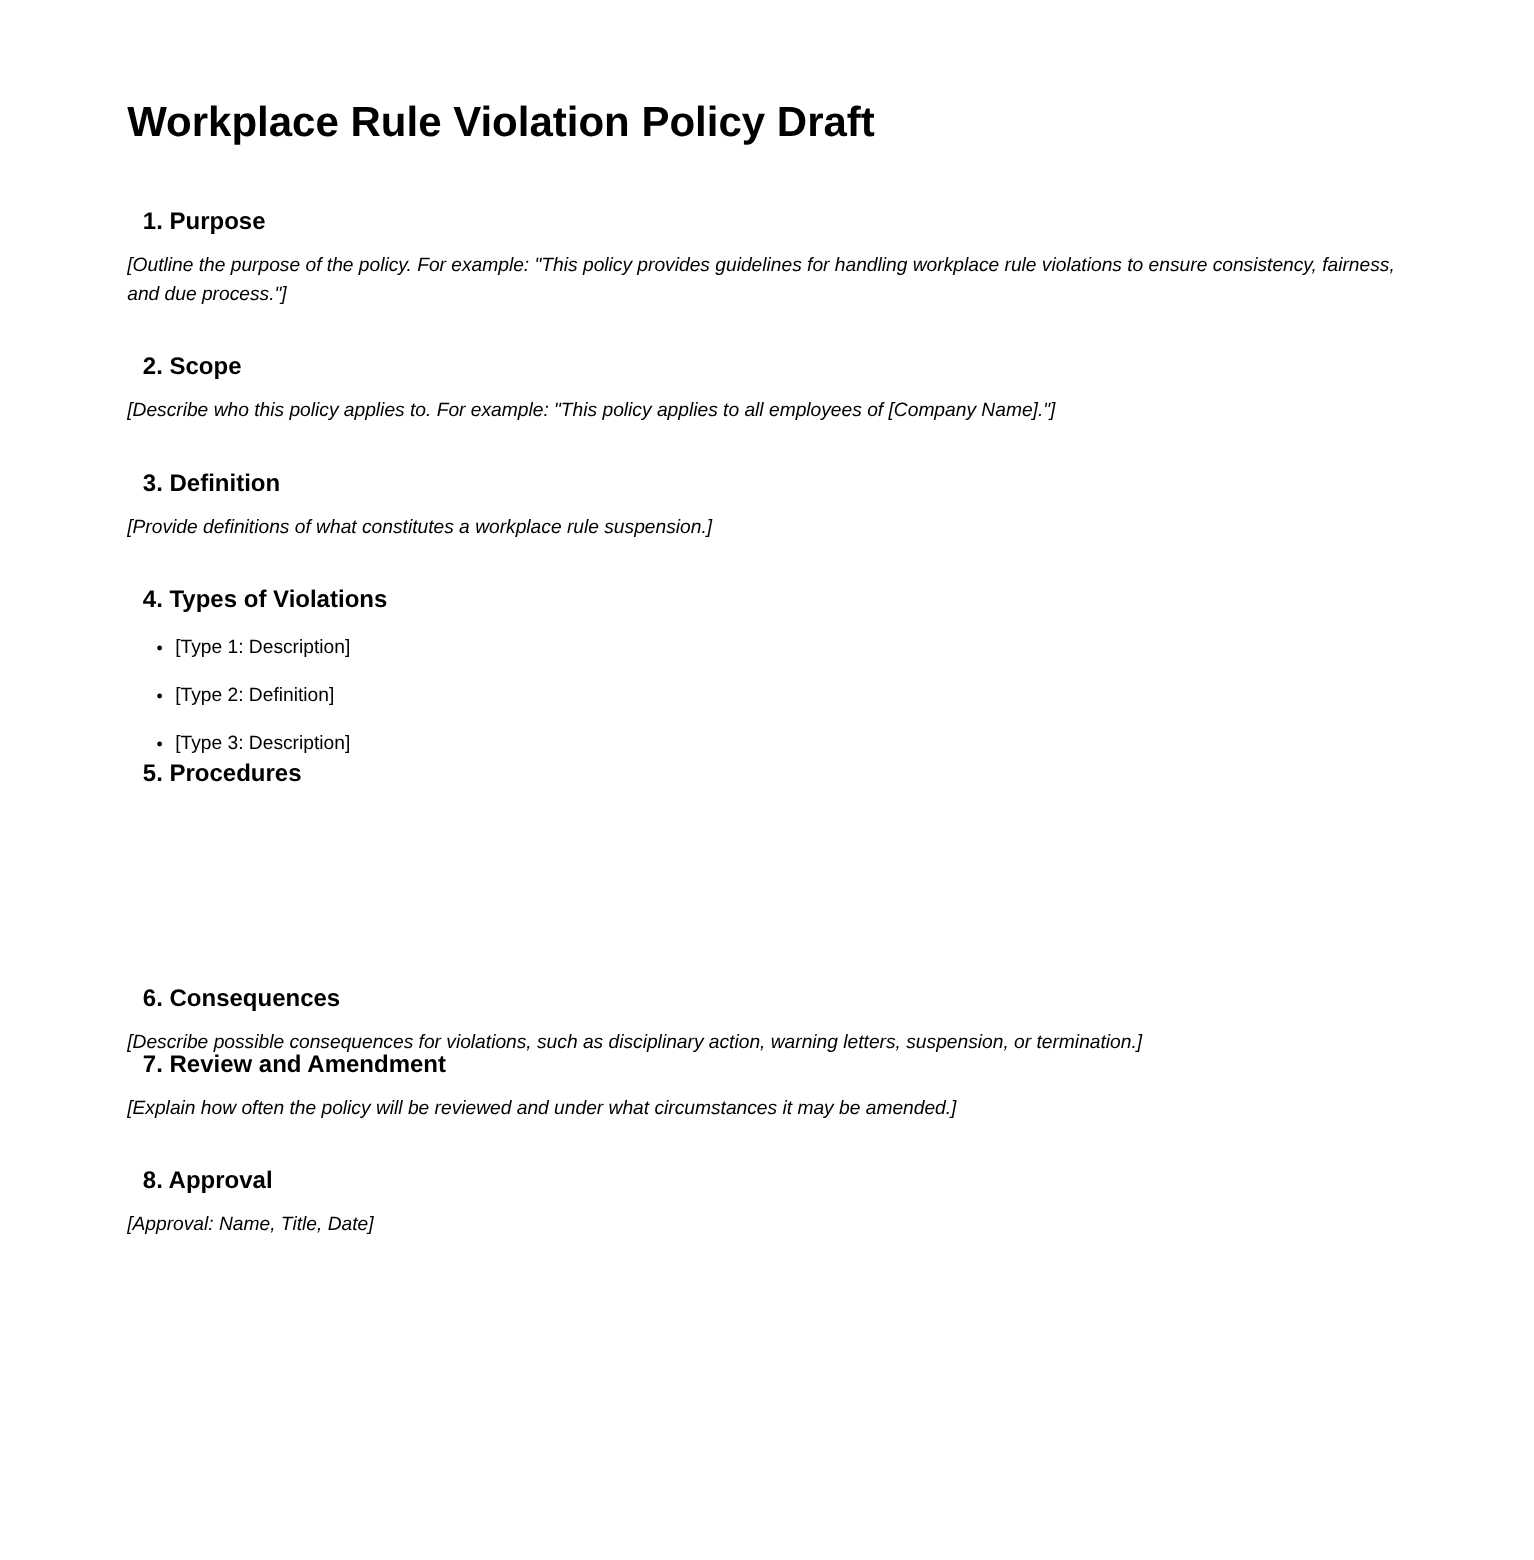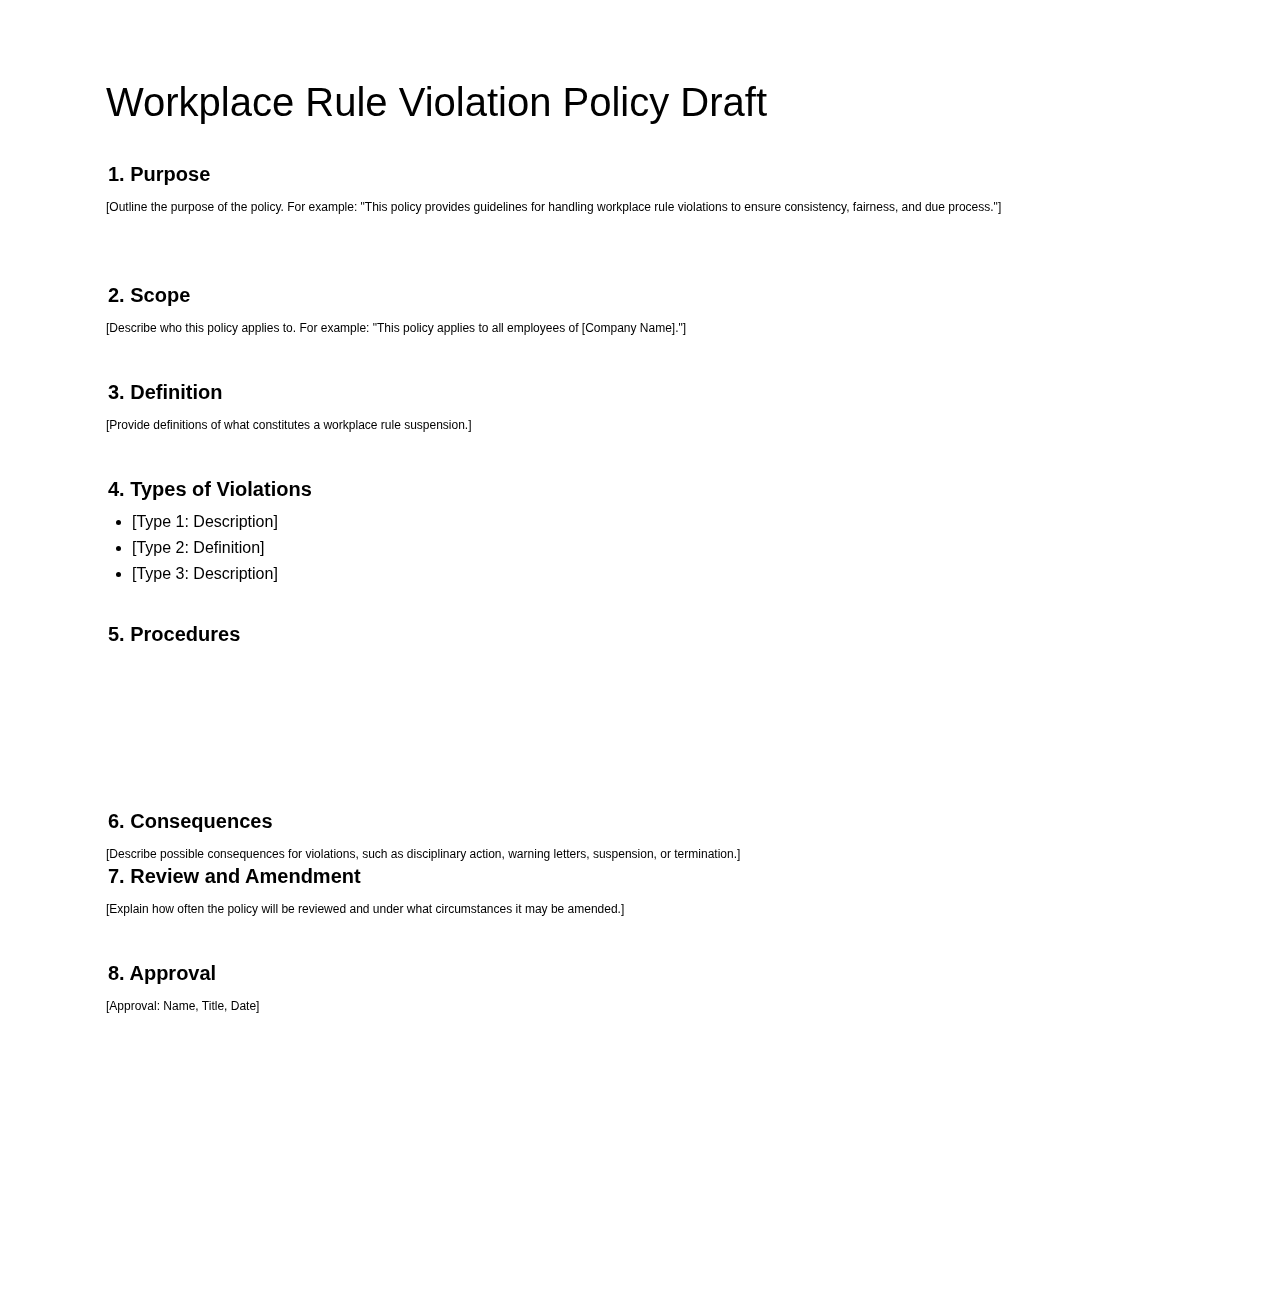--- a/index.html
+++ b/index.html
@@ -16,50 +16,51 @@
     }
     .page {
       position: relative;
       padding: 0 106px 0 106px;
     }
     .doc-title {
       position: absolute;
       left: 106px;
       top: 82px;
       margin: 0;
-      font-size: 40px;
-      font-weight: normal;
+      font-size: 35px;
+      font-weight: bold;
       line-height: 40px;
       white-space: nowrap;
     }
     .section {
       position: absolute;
       left: 106px;
       width: 1066px;
     }
     .section h2 {
-      margin: 2px;
+      margin: 13px;
       font-size: 20px;
       font-weight: bold;
       line-height: 24px;
       white-space: nowrap;
     }
     .section p {
       margin: 9px 0 0 0;
-      font-size: 12px;
+      font-size: 16px;
       line-height: 24px;
+      font-style: italic;
     }
     .section ul, .section ol {
       margin: 9px 0 0 0;
       padding-left: 24px;
       font-size: 16px;
       line-height: 24px;
     }
     .section li {
-      margin: 2px;
+      margin: 16px;
     }
   </style>
 </head>
 <body>
 
 <div class="page">
 
   <h1 class="doc-title">Workplace Rule Violation Policy Draft</h1>
 
   <div class="section" style="top:160px;">

